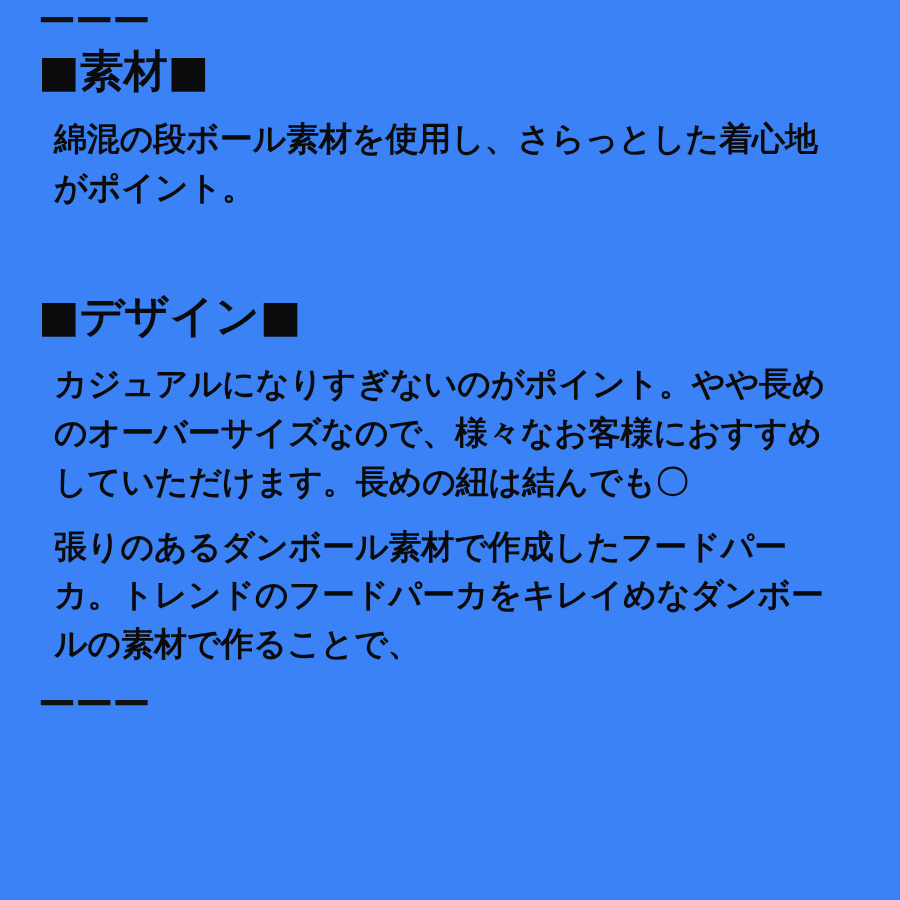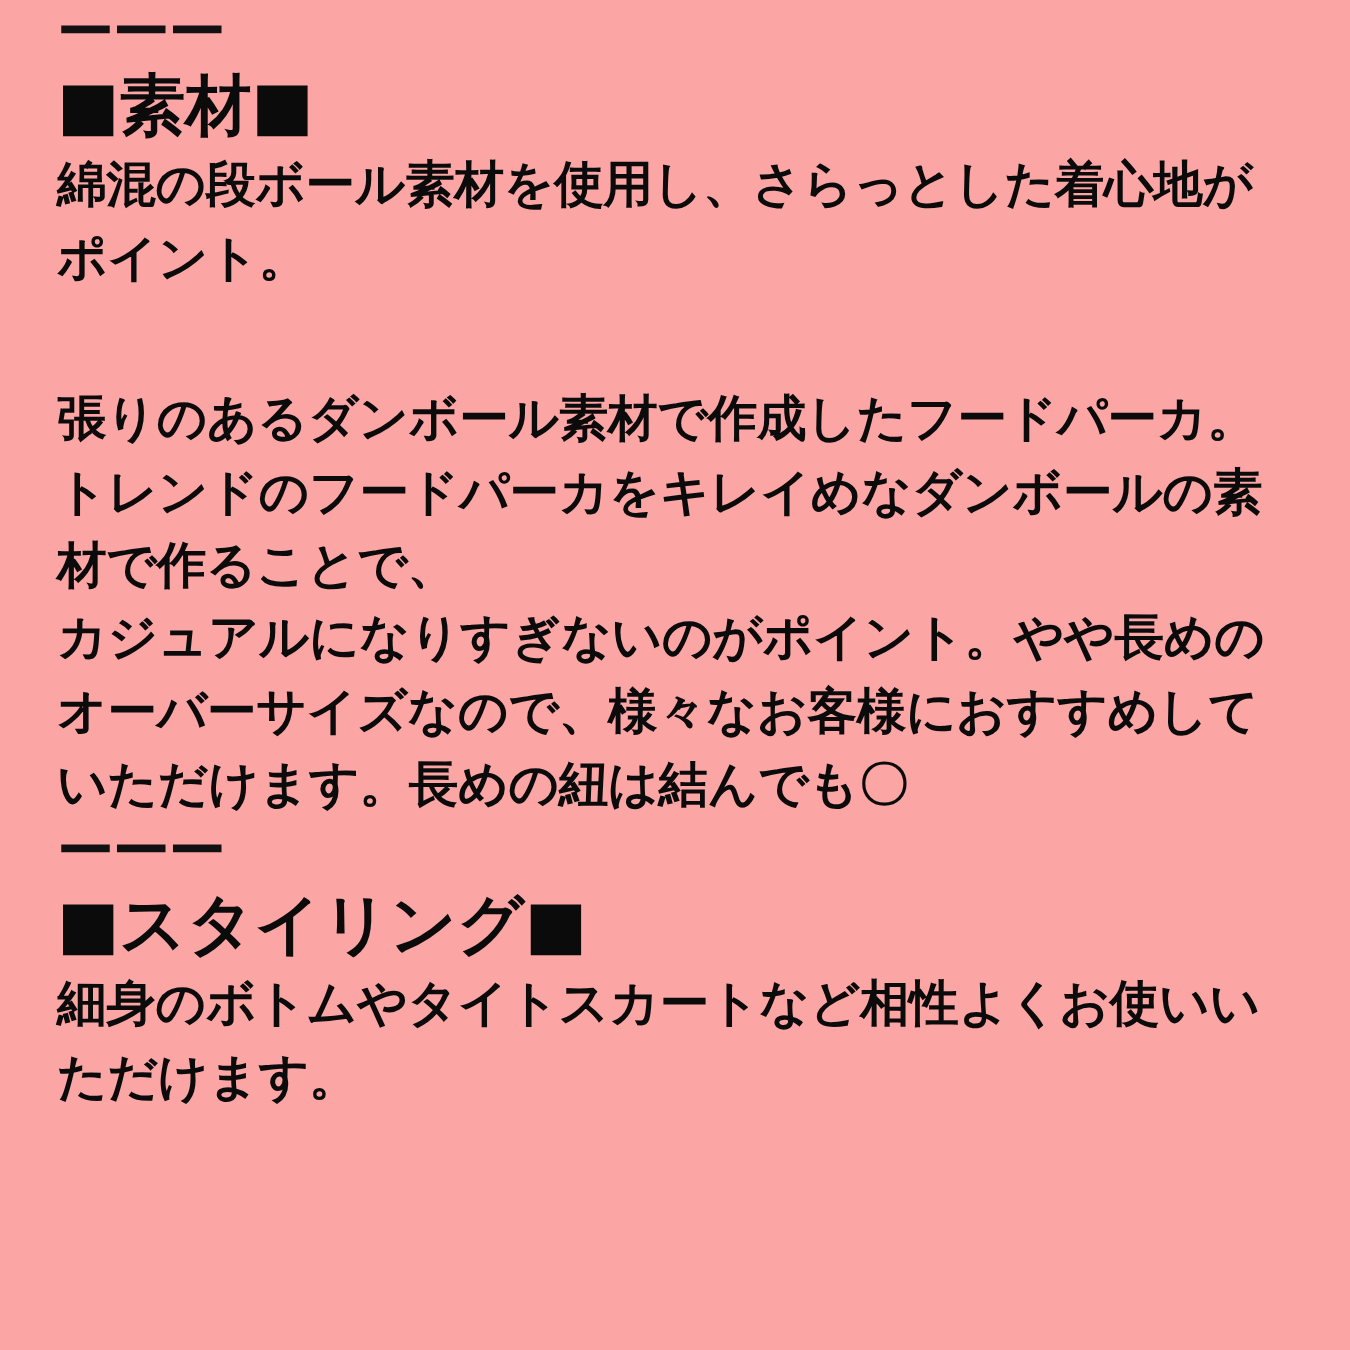--- a/index.html
+++ b/index.html
@@ -11,21 +11,21 @@
     width: 900px;
     height: 900px;
     overflow: hidden;
     font-family: "DejaVu Sans", "Liberation Sans", sans-serif;
   }
   .page {
     width: 900px;
     height: 900px;
     box-sizing: border-box;
     padding: 0px 40px 0 38px;
-    background: #fca5a5;
+    background: #3b82f6;
     color: #0b0b0b;
   }
   .block {
     margin: 0;
     padding: 0;
   }
   .rule {
     font-size: 38px;
     line-height: 1.0;
     font-weight: 700;
@@ -42,21 +42,21 @@
     font-weight: 700;
     color: #0b0b0b;
     margin: 0;
     letter-spacing: 0.00em;
   }
   .para {
     font-size: 33px;
     line-height: 1.48;
     font-weight: 700;
     color: #0b0b0b;
-    margin: 0;
+    margin: 16px;
     letter-spacing: -0.005em;
     text-align: left;
   }
   .gap-lg { height: 58px; }
   .tight { margin-top: -2px; }
 </style>
 </head>
 <body>
 
 <div class="page">
@@ -64,24 +64,21 @@
   <div class="rule">ーーー</div>
 
   <div class="block">
     <div class="heading">■素材■</div>
     <div class="para">綿混の段ボール素材を使用し、さらっとした着心地がポイント。</div>
   </div>
 
   <div class="gap-lg"></div>
 
   <div class="block">
+    <div class="heading">■デザイン■</div>
+    <div class="para">カジュアルになりすぎないのがポイント。やや長めのオーバーサイズなので、様々なお客様におすすめしていただけます。長めの紐は結んでも〇</div>
     <div class="para">張りのあるダンボール素材で作成したフードパーカ。トレンドのフードパーカをキレイめなダンボールの素材で作ることで、</div>
-    <div class="para">カジュアルになりすぎないのがポイント。やや長めのオーバーサイズなので、様々なお客様におすすめしていただけます。長めの紐は結んでも〇</div>
   </div>
 
   <div class="rule tight">ーーー</div>
 
-  <div class="block">
-    <div class="heading">■スタイリング■</div>
-    <div class="para">細身のボトムやタイトスカートなど相性よくお使いいただけます。</div>
-  </div>
 
 </div>
 
 </body></html>

